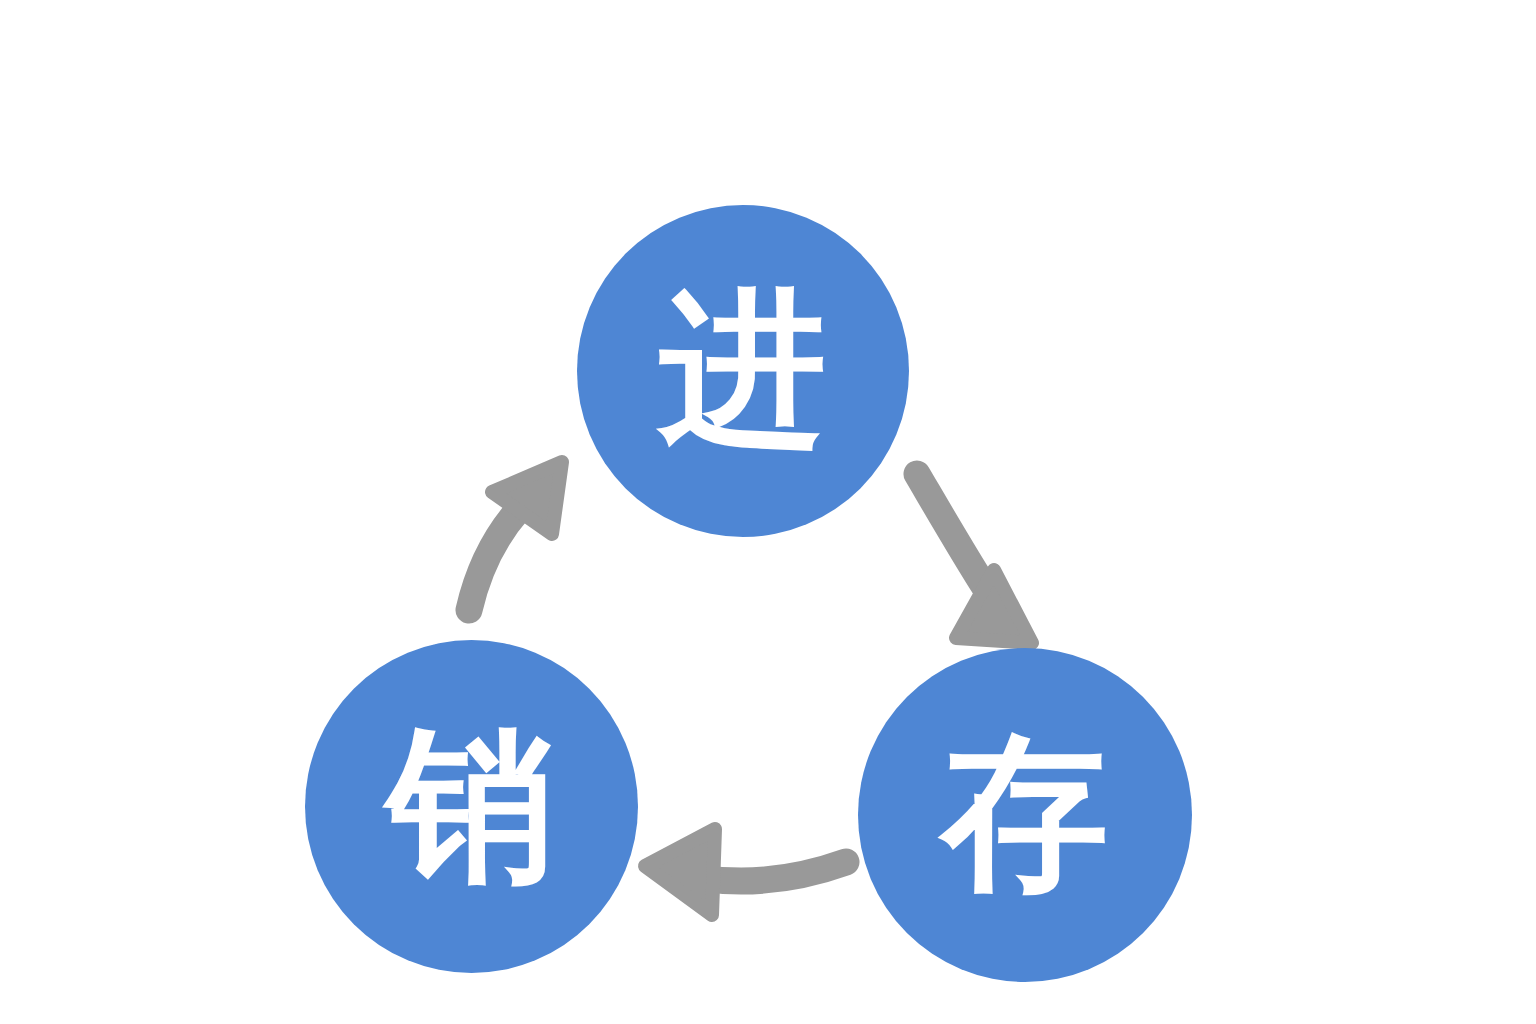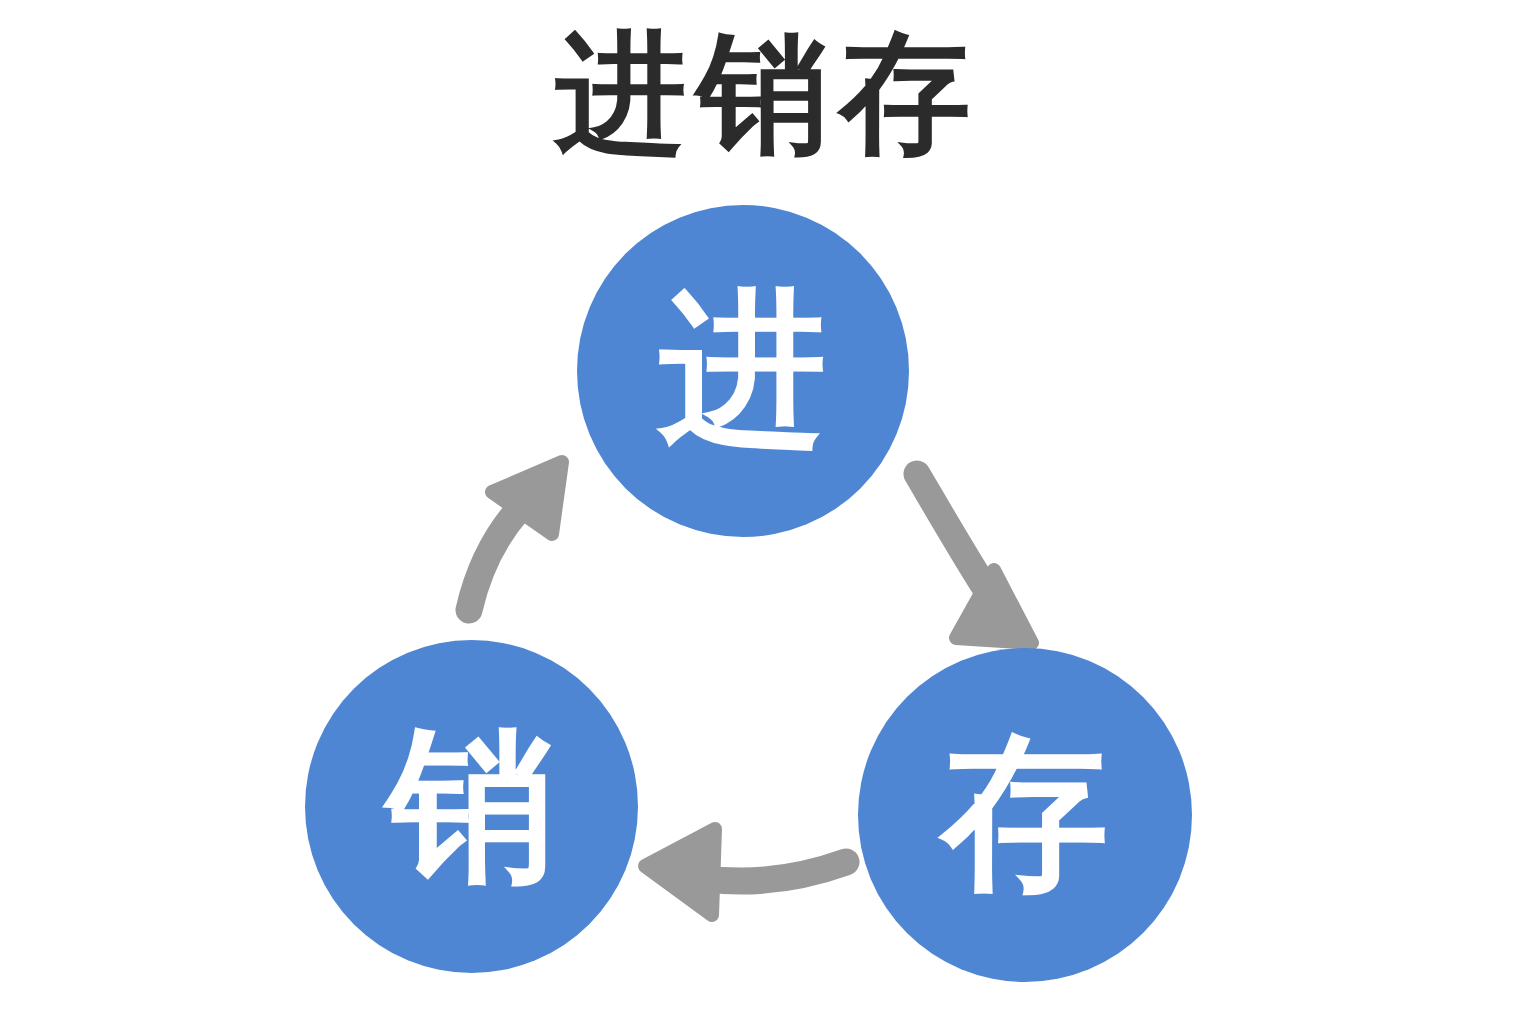--- a/index.html
+++ b/index.html
@@ -97,21 +97,20 @@
     top: 648px;
     width: 334px;
     height: 334px;
   }
 </style>
 </head>
 <body style="background: rgb(255, 255, 255);">
 
 <div id="canvas" style="background: rgb(255, 255, 255);">
 
-  <div class="page-title" style="color: rgb(43, 43, 43);">进销存</div>
 
   <div class="diagram">
 
     <svg class="arrow-layer" viewBox="0 0 1536 1024" width="1536" height="1024" aria-hidden="true">
 
       <g>
         <path d="M 917 474
                  C 944 520, 966 558, 986 589" fill="none" stroke="#999999" stroke-width="27" stroke-linecap="round"></path>
         <path d="M 1032 643
                  L 956 638

